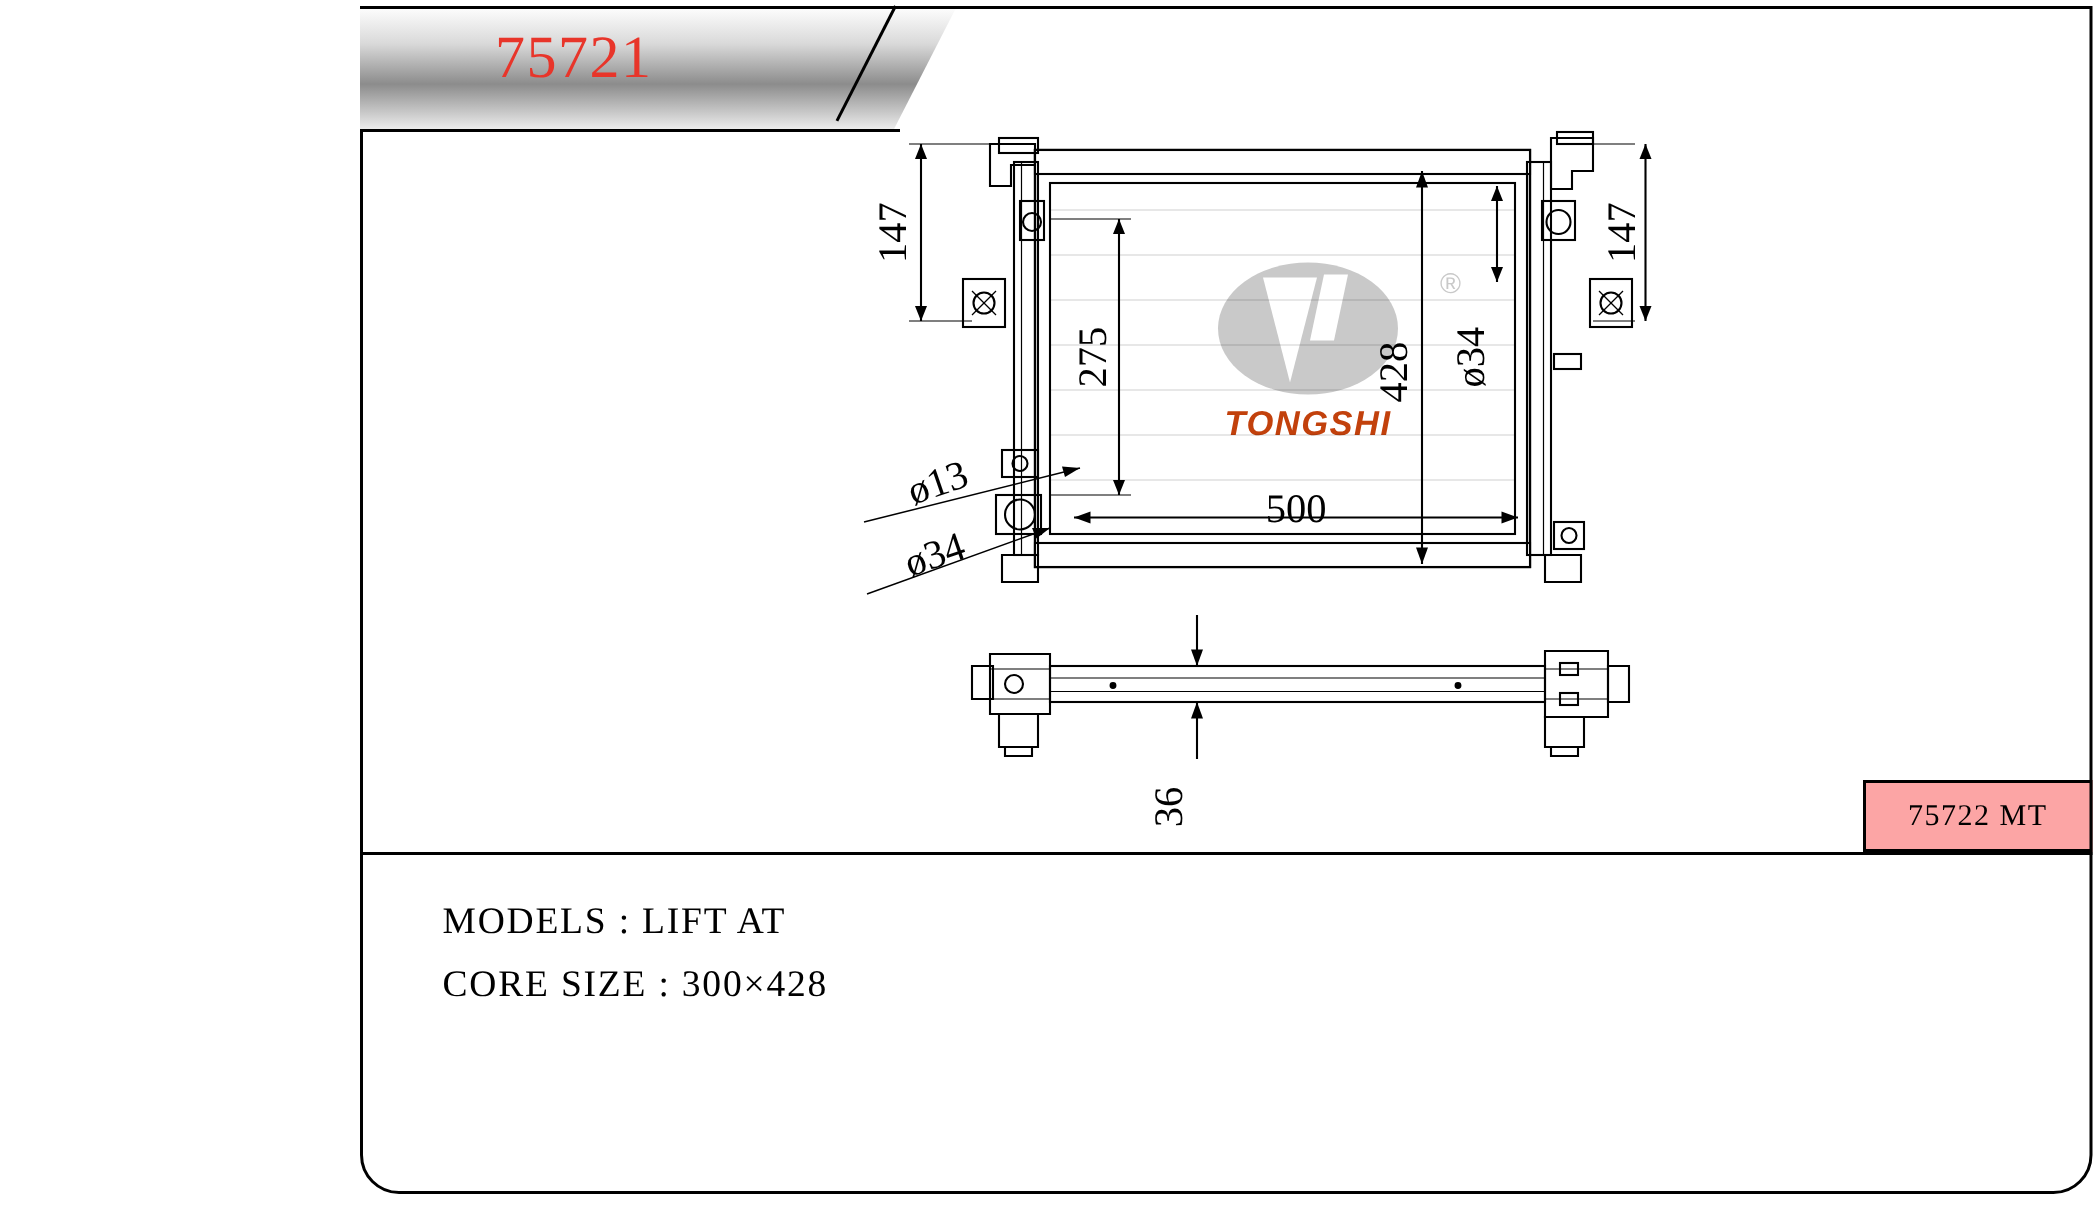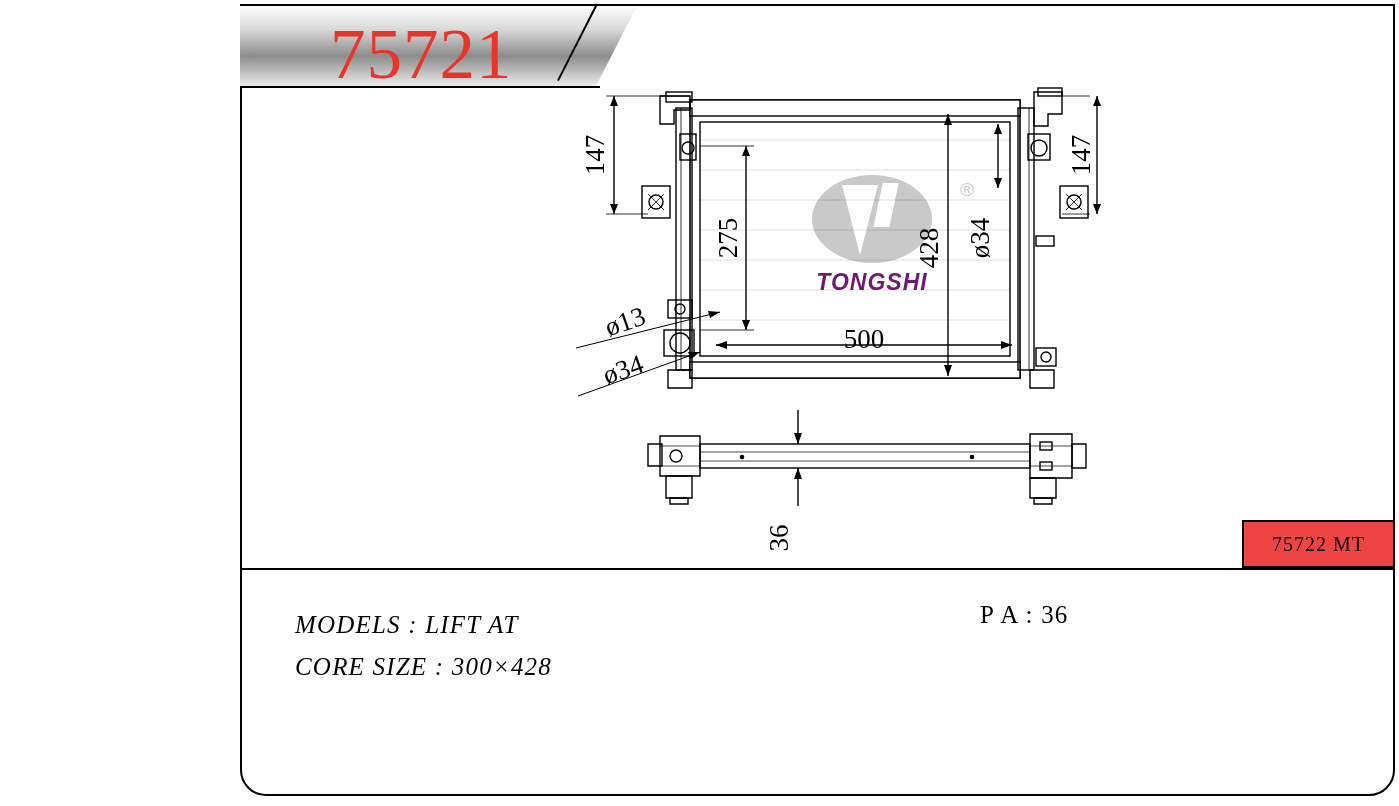--- a/index.html
+++ b/index.html
@@ -73,21 +73,21 @@
     width: 2px;
     height: 86px;
     background: #000;
     transform-origin: top center;
     transform: rotate(27deg);
   }
   .part-number {
     position: absolute;
     left: 330px;
     top: 14px;
-    font-size: 71px;
+    font-size: 40px;
     color: #e8352a;
     font-family: "Liberation Serif", serif;
     letter-spacing: 1px;
     white-space: nowrap;
   }
 
   
   .mid-divider {
     position: absolute;
     left: 240px;
@@ -102,42 +102,41 @@
     position: absolute;
     left: 1242px;
     top: 520px;
     width: 153px;
     height: 48px;
     border: 2px solid #000;
     box-sizing: border-box;
     display: flex;
     align-items: center;
     justify-content: center;
-    background: #ef4444;
+    background: #fca5a5;
   }
   .mt-box span {
     font-size: 20px;
     letter-spacing: 1px;
     font-family: "Liberation Serif", serif;
   }
 
   
   .specs {
     position: absolute;
     left: 295px;
     top: 594px;
     width: 1060px;
     height: 175px;
   }
   .spec-col-left {
     position: absolute;
     left: 0;
-    top: 10px;
+    top: 0;
     width: 640px;
-    font-style: italic;
   }
   .spec-col-right {
     position: absolute;
     left: 685px;
     top: 0;
     width: 375px;
   }
   .spec-row {
     font-size: 25px;
     line-height: 42px;
@@ -200,21 +199,21 @@
     width: 16px; height: 44px;
     background: #ffffff;
     transform: skewX(-12deg);
   }
   .wm-text {
     font-family: "Liberation Sans", sans-serif;
     font-weight: bold;
     font-style: italic;
     font-size: 23px;
     letter-spacing: 1px;
-    color: #701a75;
+    color: #c2410c;
     margin-top: 2px;
   }
   .wm-reg {
     position: absolute;
     left: 148px;
     top: 4px;
     font-size: 19px;
     color: #c9c9c9;
     font-family: "Liberation Sans", sans-serif;
   }
@@ -385,17 +384,16 @@
     <text class="dim-text" x="626" y="378" transform="rotate(-19 626 378)" text-anchor="middle">ø34</text>
     <text class="dim-text" x="788" y="538" transform="rotate(-90 788 538)" text-anchor="middle">36</text>
   </svg>
 
   <div class="specs">
     <div class="spec-col-left">
       <div class="spec-row">MODELS : LIFT AT</div>
       <div class="spec-row">CORE SIZE : 300×428</div>
     </div>
     <div class="spec-col-right">
-      <div class="spec-row">P A : 36</div>
     </div>
   </div>
 
 </div>
 
 </body></html>

